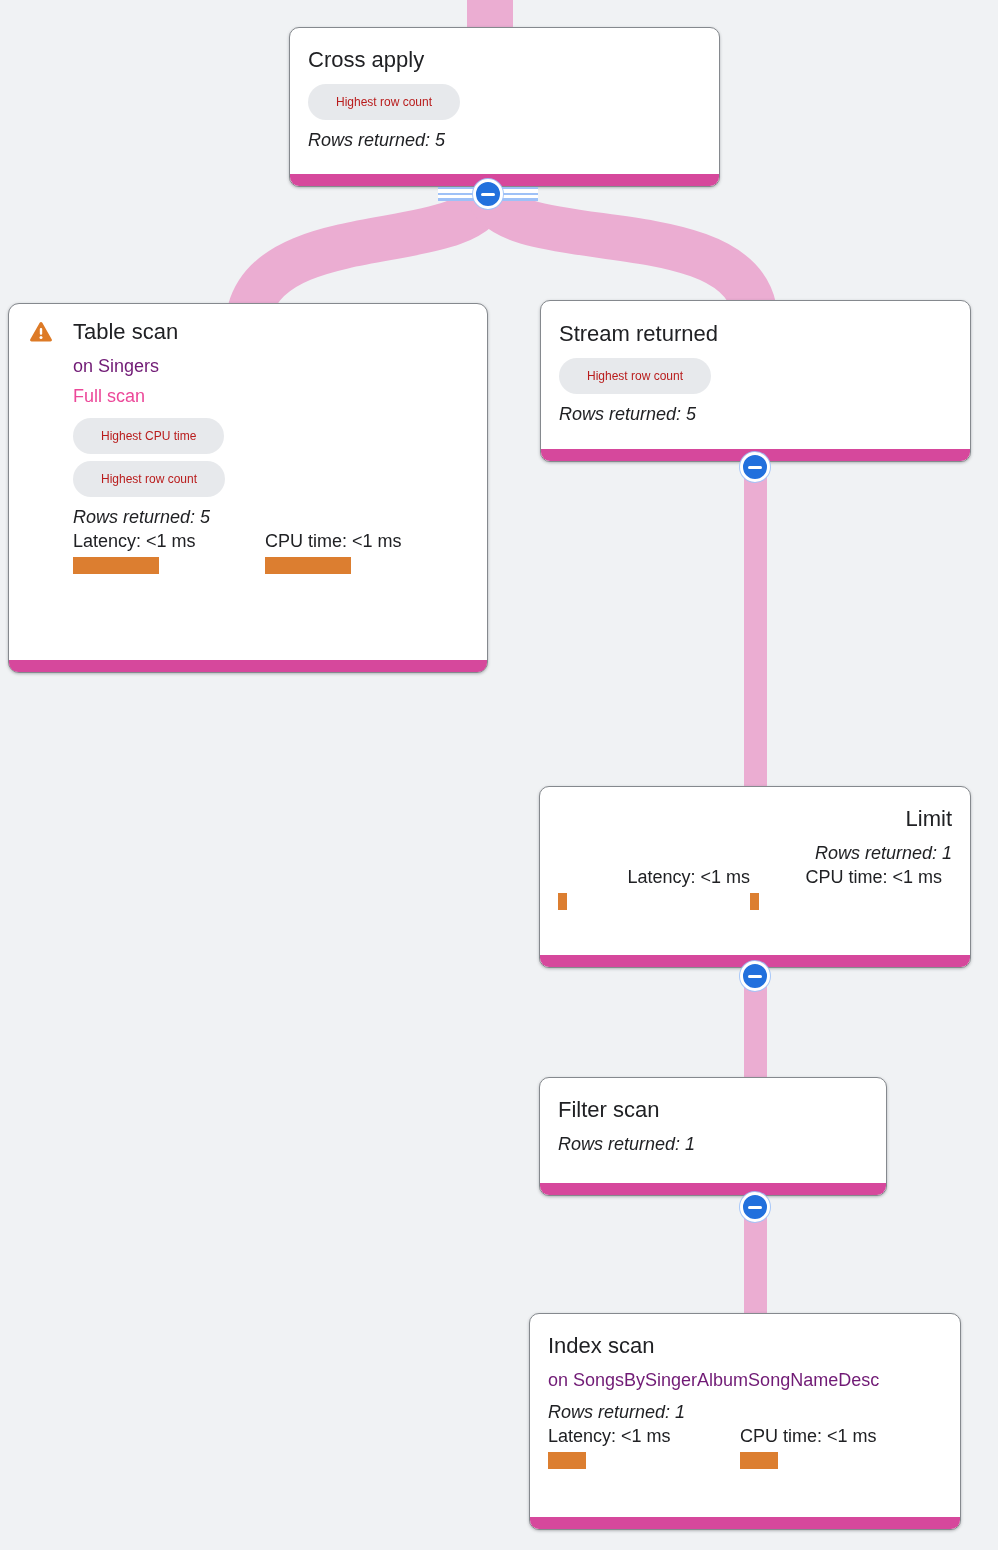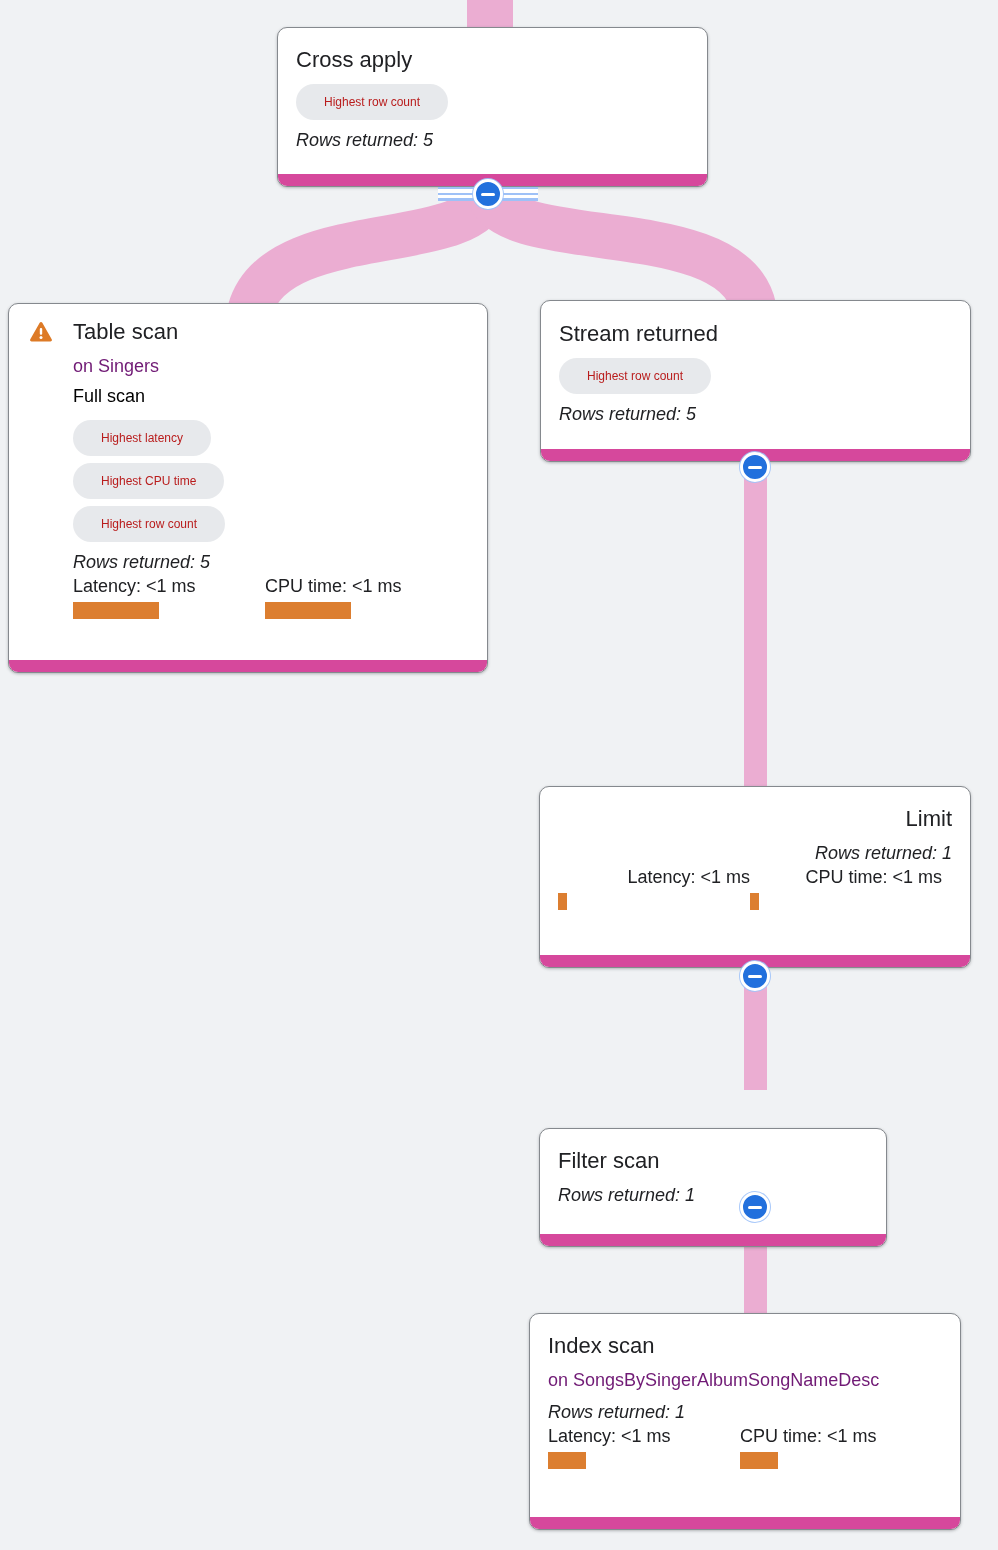--- a/index.html
+++ b/index.html
@@ -19,21 +19,21 @@
     box-sizing:border-box;
   }
   .accent-bar {
     position:absolute; left:0; right:0; bottom:0; height:12px;
     background:#d6489c;
     border-radius:0 0 9px 9px;
   }
   .card-body { padding:18px 18px 0 18px; }
   .title { font-size:22px; font-weight:500; color:#202124; line-height:28px; }
   .subline { font-size:18px; color:#701a75; line-height:24px; margin-top:8px; }
-  .note { font-size:18px; color:#000000; line-height:24px; margin-top:6px; }
+  .note { font-size:18px; color:#ec4899; line-height:24px; margin-top:6px; }
   .badge {
     display:table; background:#e7e9ec; color:#b91c1c;
     font-size:12px; line-height:24px; padding:6px 28px;
     border-radius:18px; margin-top:10px;
   }
   .badge + .badge { margin-top:7px; }
   .rows { font-size:18px; color:#202124; line-height:24px; margin-top:8px;font-style:italic; }
   .metrics { display:flex; margin-top:0; }
   .metric { width:192px; }
   .metric-label { font-size:18px; color:#202124; line-height:24px; }
@@ -73,42 +73,41 @@
 
   <svg id="edges" width="998" height="1550" viewBox="0 0 998 1550">
     <path d="M 490 0 L 490 33" stroke="#ebadd2" stroke-width="46" fill="none"></path>
     <path d="M 488 193 C 470 256, 276 218, 250 310" stroke="#ebadd2" stroke-width="45" fill="none"></path>
     <path d="M 488 193 C 506 256, 734 212, 754 308" stroke="#ebadd2" stroke-width="45" fill="none"></path>
     <path d="M 755.5 450 L 755.5 795" stroke="#ebadd2" stroke-width="23" fill="none"></path>
     <path d="M 755.5 955 L 755.5 1090" stroke="#ebadd2" stroke-width="23" fill="none"></path>
     <path d="M 755.5 1192 L 755.5 1320" stroke="#ebadd2" stroke-width="23" fill="none"></path>
   </svg>
 
-  <div class="card" style="left:277px; top:27px; width:431px; height:160px;">
+  <div class="card" style="left:289px; top:27px; width:431px; height:160px;">
     <div class="card-body">
       <div class="title">Cross apply</div>
       <div class="badge">Highest row count</div>
       <div class="rows">Rows returned: 5</div>
     </div>
     <div class="accent-bar"></div>
   </div>
 
-  <div class="card" style="left:8px; top:303px; width:480px; height:370px;">
+  <div class="card" style="left:8px; top:303px; width:480px; height:370px;border-radius:11px;">
     <div class="card-body" style="padding-top:14px;">
       <div class="ts-row">
         <svg class="ts-icon" width="24" height="22" viewBox="0 0 24 22">
           <path d="M10.7 1.8 L1.3 18.2 A1.6 1.6 0 0 0 2.7 20.6 L21.3 20.6 A1.6 1.6 0 0 0 22.7 18.2 L13.3 1.8 A1.55 1.55 0 0 0 10.7 1.8 Z" fill="#dd7a26"></path>
           <rect x="10.8" y="7" width="2.4" height="6.8" rx="1.1" fill="#ffffff"></rect>
           <circle cx="12" cy="16.6" r="1.5" fill="#ffffff"></circle>
         </svg>
         <div class="ts-col">
           <div class="title">Table scan</div>
           <div class="subline">on Singers</div>
           <div class="note">Full scan</div>
-          <div class="badge" style="margin-top:12px;">Highest latency</div>
           <div class="badge">Highest CPU time</div>
           <div class="badge">Highest row count</div>
           <div class="rows">Rows returned: 5</div>
           <div class="metrics">
             <div class="metric">
               <div class="metric-label">Latency: &lt;1 ms</div>
               <div class="bar bar-lg"></div>
             </div>
             <div class="metric">
               <div class="metric-label">CPU time: &lt;1 ms</div>
@@ -141,21 +140,21 @@
         </div>
         <div class="metric">
           <div class="metric-label">CPU time: &lt;1 ms</div>
           <div class="bar bar-sm"></div>
         </div>
       </div>
     </div>
     <div class="accent-bar"></div>
   </div>
 
-  <div class="card" style="left:539px; top:1128px; width:348px; height:119px;">
+  <div class="card" style="left:539px; top:1077px; width:348px; height:119px;">
     <div class="card-body">
       <div class="title">Filter scan</div>
       <div class="rows">Rows returned: 1</div>
     </div>
     <div class="accent-bar"></div>
   </div>
 
   <div class="card" style="left:529px; top:1313px; width:432px; height:217px;">
     <div class="card-body">
       <div class="title">Index scan</div>

